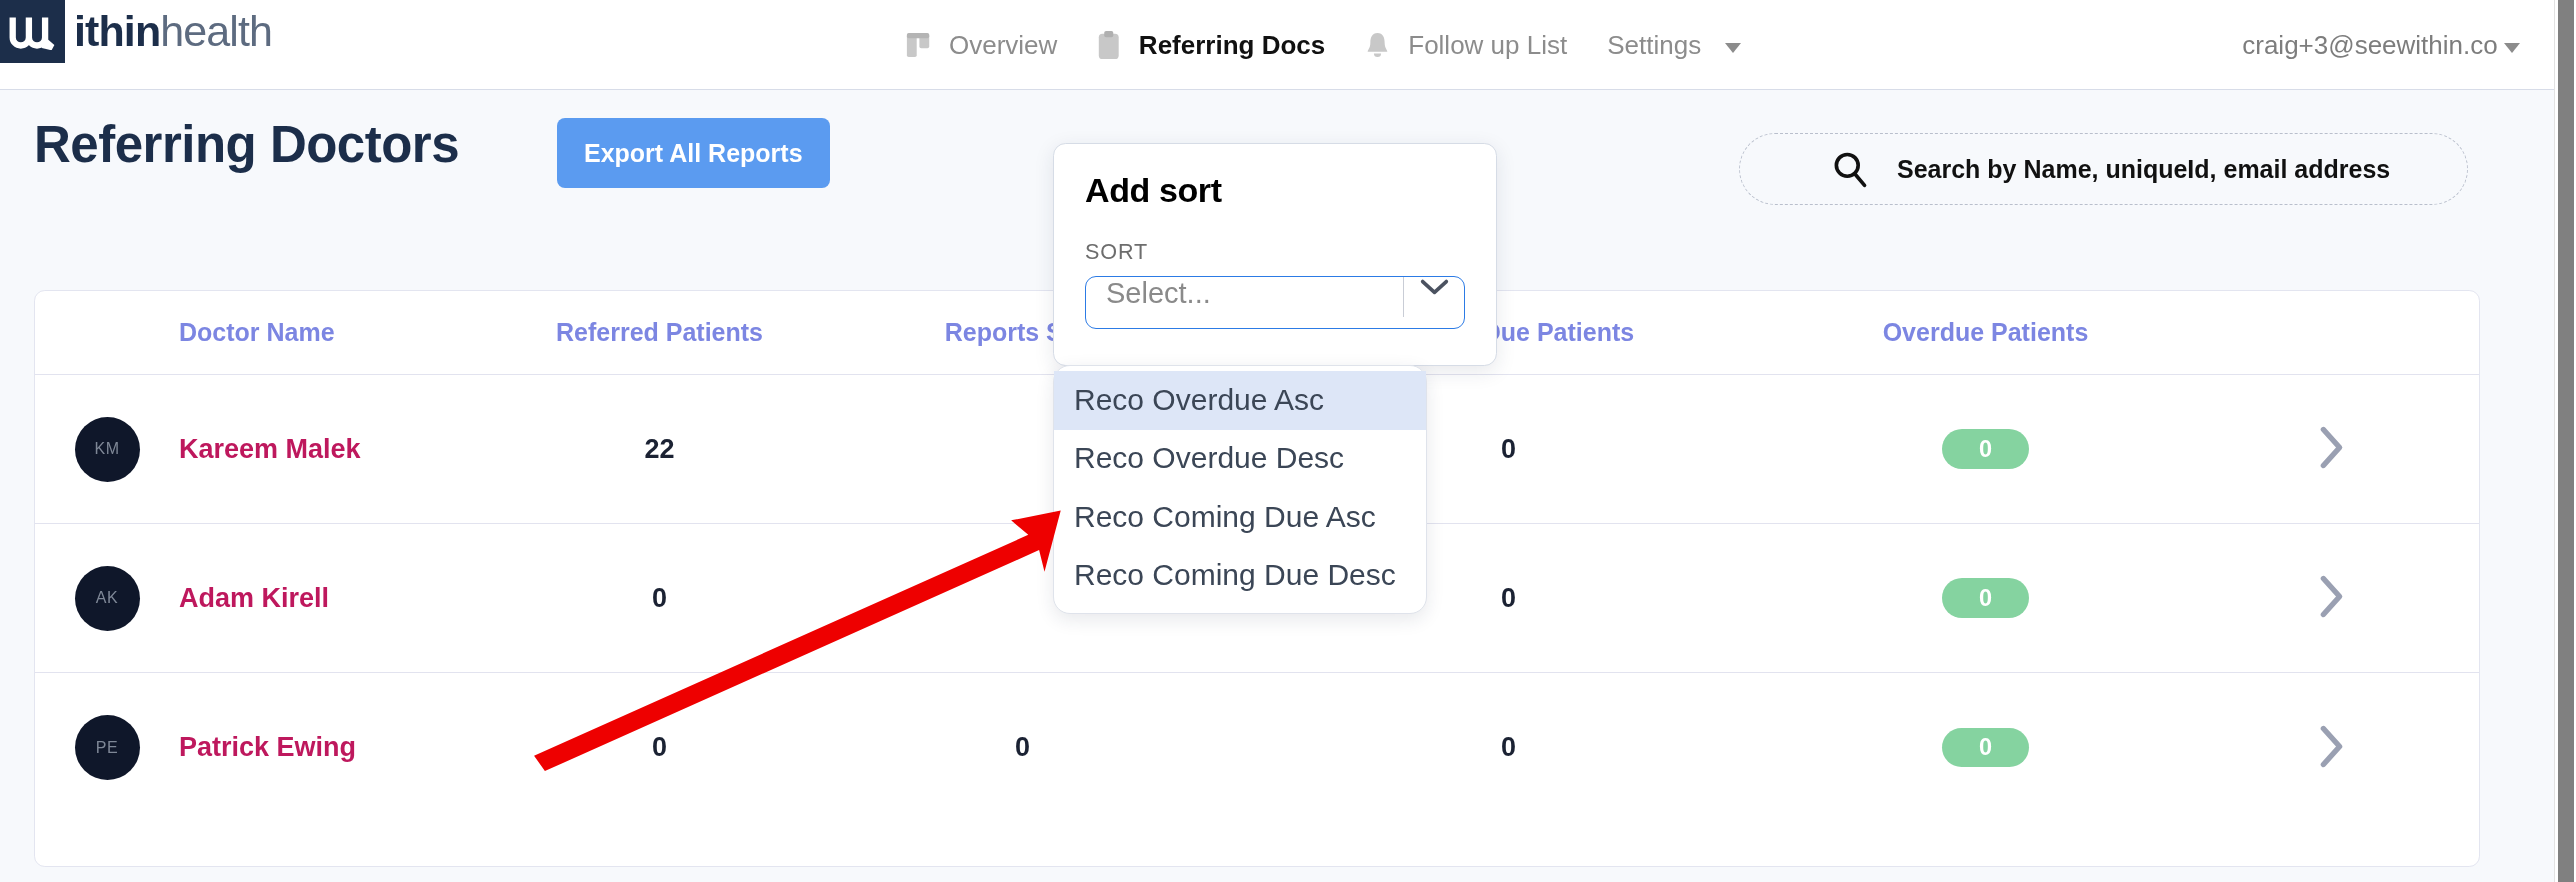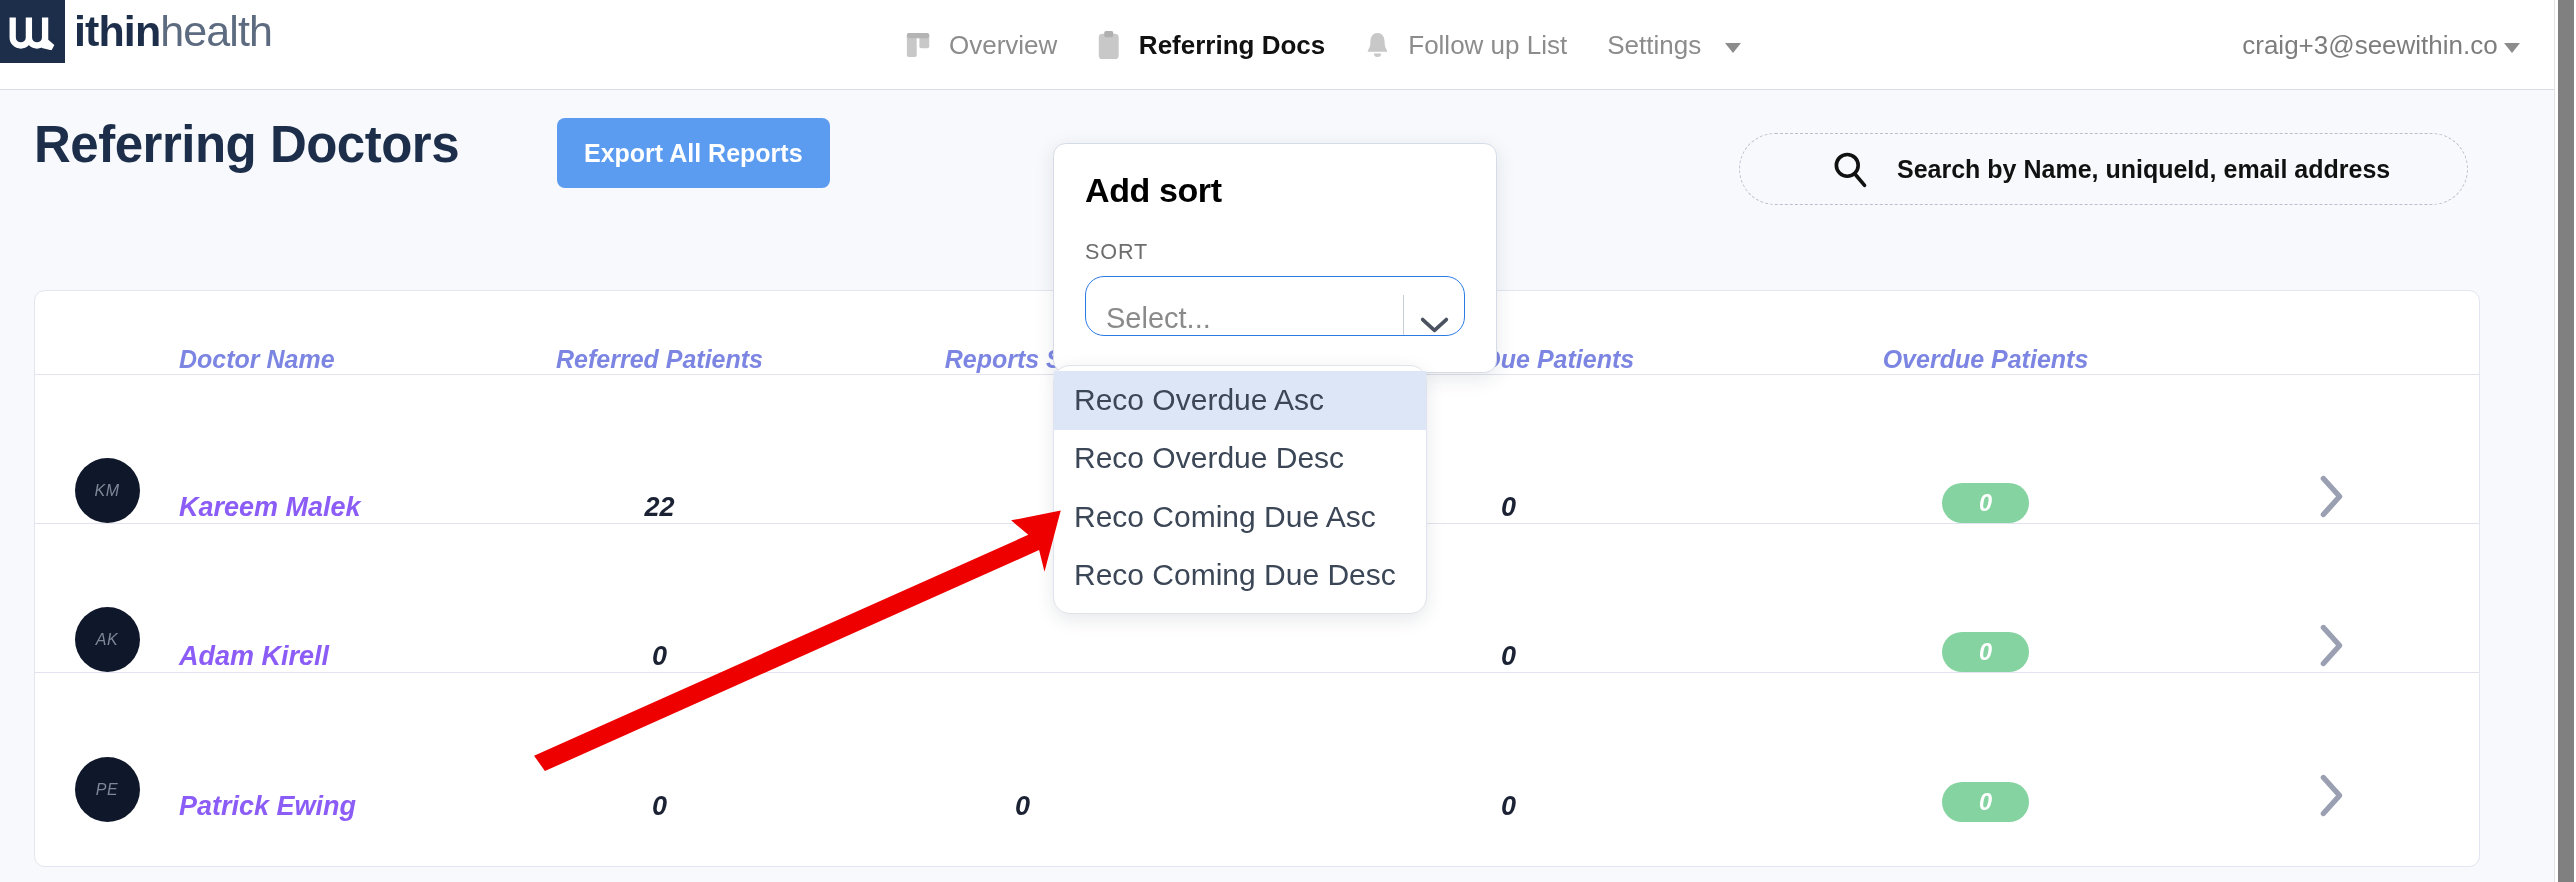--- a/index.html
+++ b/index.html
@@ -172,25 +172,24 @@
     width: 2446px;
     min-height: 577px;
     background: #FFFFFF;
     border: 0.9px solid #E3E5F0;
     border-radius: 10.8px;
     overflow: hidden;
   }
 
   .row {
     display: flex;
-    align-items: flex-end;
+    align-items: center;
     height: 149px;
     border-bottom: 0.9px solid #E2E3EF;
     position: relative;
-    font-style: italic;
   }
   .row.head {
     height: 84px;
     border-bottom: 0.9px solid #E2E3EF;
   }
   .row:last-child { border-bottom: none; }
 
   .c-avatar  { width: 144px;  display: flex; justify-content: center; }
   .c-name    { width: 325px; }
   .c-num     { width: 311px; text-align: center; }
@@ -214,21 +213,21 @@
     font-size: 16px;
     font-weight: 500;
     display: flex;
     align-items: center;
     justify-content: center;
     letter-spacing: 0.5px;
   }
   .doc-name {
     font-size: 27px;
     font-weight: 700;
-    color: #8b5cf6;
+    color: #be185d;
     white-space: nowrap;
   }
   .cellnum {
     font-size: 27px;
     font-weight: 700;
     color: #1B2233;
   }
   .pill {
     display: inline-block;
     min-width: 87px;
@@ -262,25 +261,25 @@
     letter-spacing: -0.4px;
   }
   .pop-label {
     margin-top: 29px;
     font-size: 21.6px;
     color: #6D6D6D;
     letter-spacing: 0.9px;
   }
   .pop-select {
     margin-top: 10.8px;
-    height: 60px;
+    height: 53px;
     border: 1.8px solid #2C7BE5;
-    border-radius: 19px;
-    display: flex;
-    align-items: flex-end;
+    border-radius: 11px;
+    display: flex;
+    align-items: flex-start;
     background: #FFFFFF;
     cursor: pointer;
     position: relative;
   }
   .pop-select-val {
     padding-left: 20px;
     font-size: 29px;
     color: #8A8A8A;
     flex: 1;
     white-space: nowrap;

